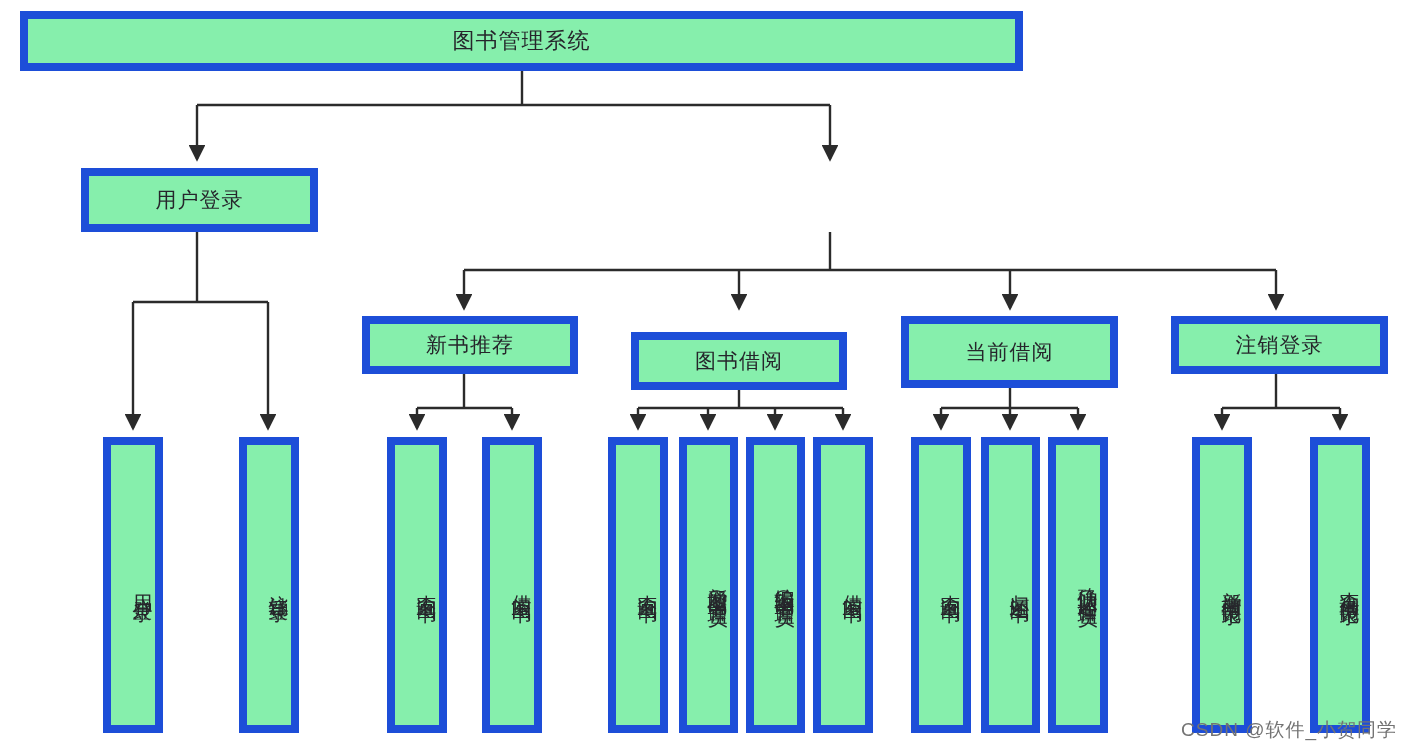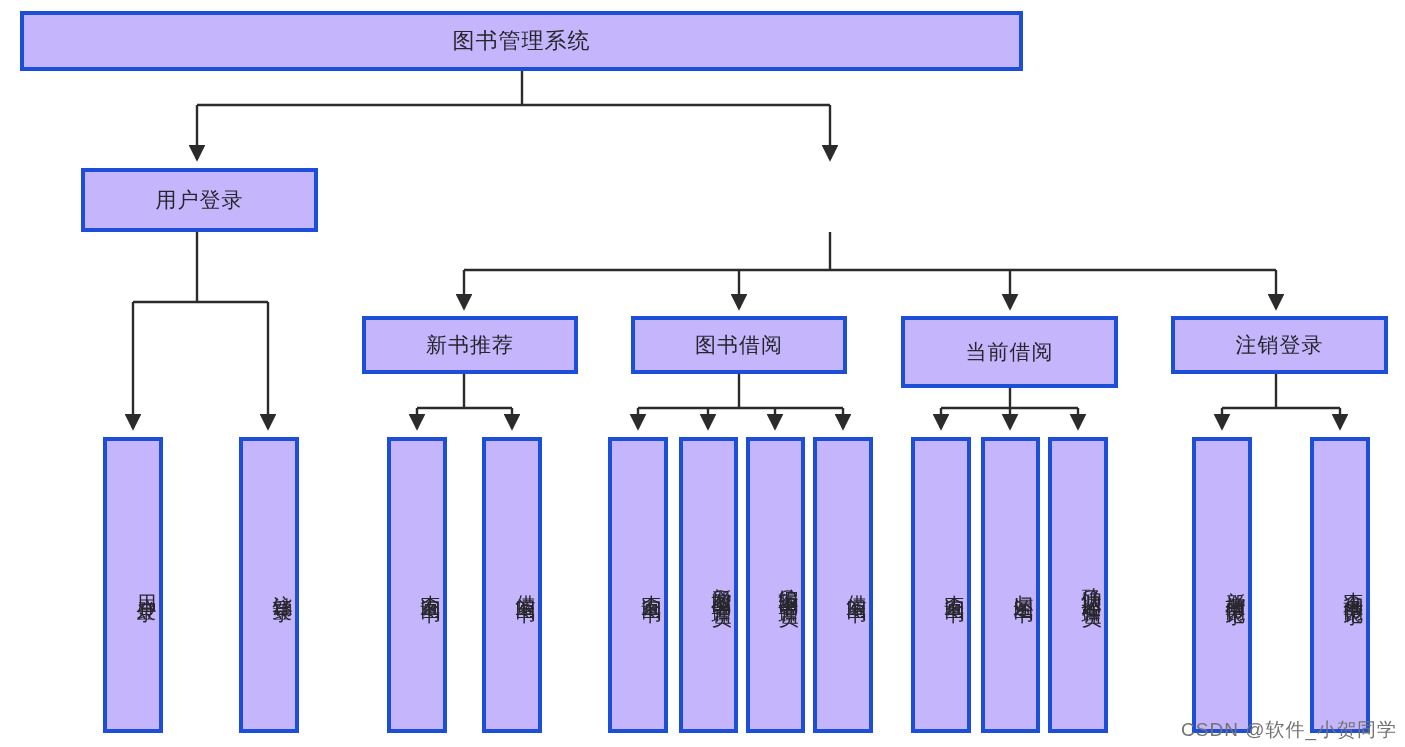--- a/index.html
+++ b/index.html
@@ -22,22 +22,22 @@
     position: absolute;
     left: 0;
     top: 0;
     width: 1405px;
     height: 747px;
     pointer-events: none;
   }
   .node {
     position: absolute;
     box-sizing: border-box;
-    background: #c4b5fd;
-    border: 4px solid #1d4ed8;
+    background: #86efac;
+    border: 8px solid #1d4ed8;
     display: flex;
     align-items: center;
     justify-content: center;
     color: #26262b;
     letter-spacing: 1px;
   }
   .node.h {
     font-size: 21px;
     line-height: 1.2;
   }
@@ -129,21 +129,21 @@
     <span>图书管理系统</span>
   </div>
 
   <div class="node h" style="left:81px; top:168px; width:237px; height:64px;">
     <span>用户登录</span>
   </div>
 
   <div class="node h" style="left:362px; top:316px; width:216px; height:58px;">
     <span>新书推荐</span>
   </div>
-  <div class="node h" style="left:631px; top:316px; width:216px; height:58px;">
+  <div class="node h" style="left:631px; top:332px; width:216px; height:58px;">
     <span>图书借阅</span>
   </div>
   <div class="node h" style="left:901px; top:316px; width:217px; height:72px;">
     <span>当前借阅</span>
   </div>
   <div class="node h" style="left:1171px; top:316px; width:217px; height:58px;">
     <span>注销登录</span>
   </div>
 
   <div class="node v" style="left:103px; top:437px; width:60px; height:296px;">

